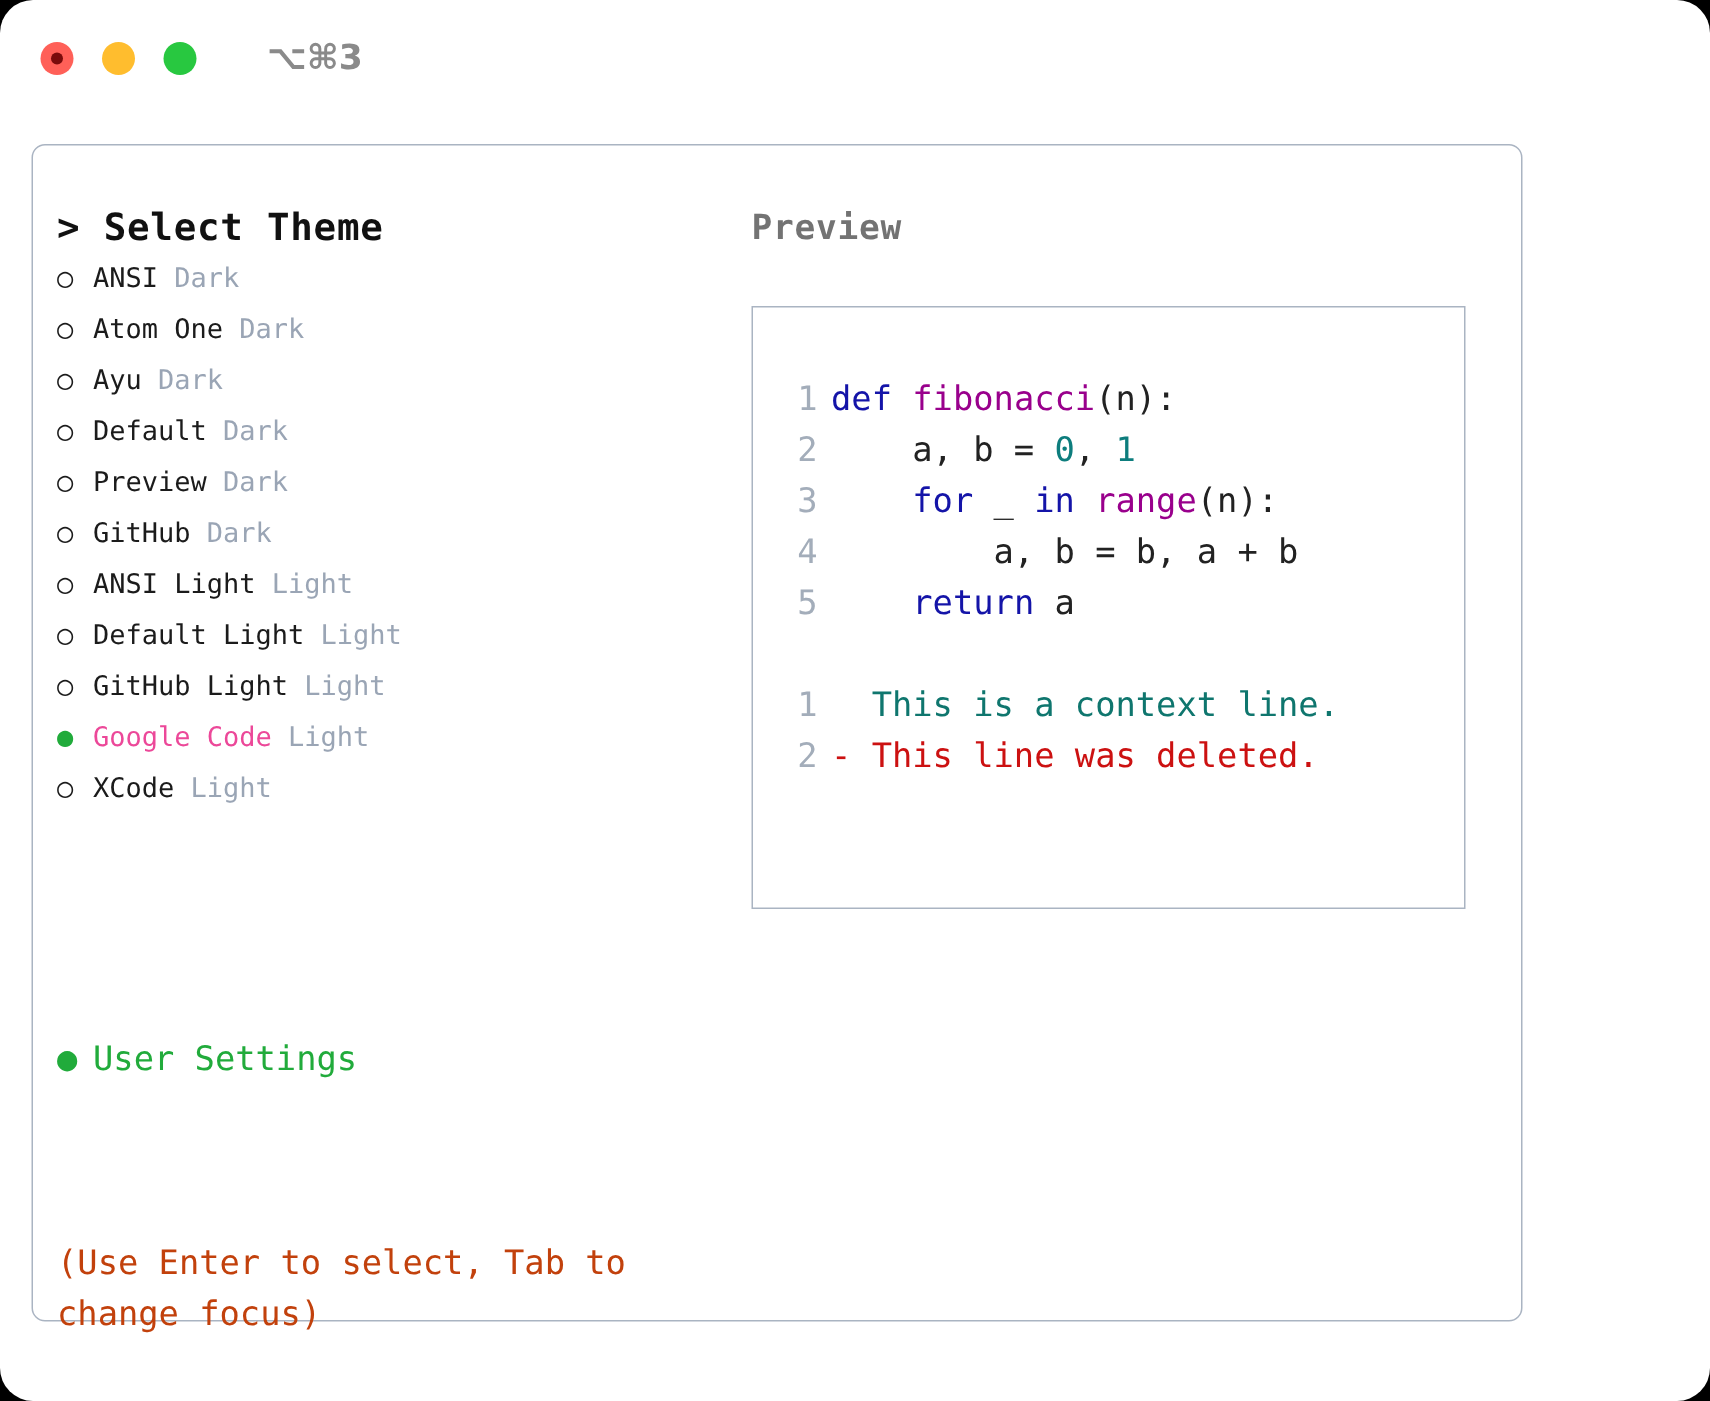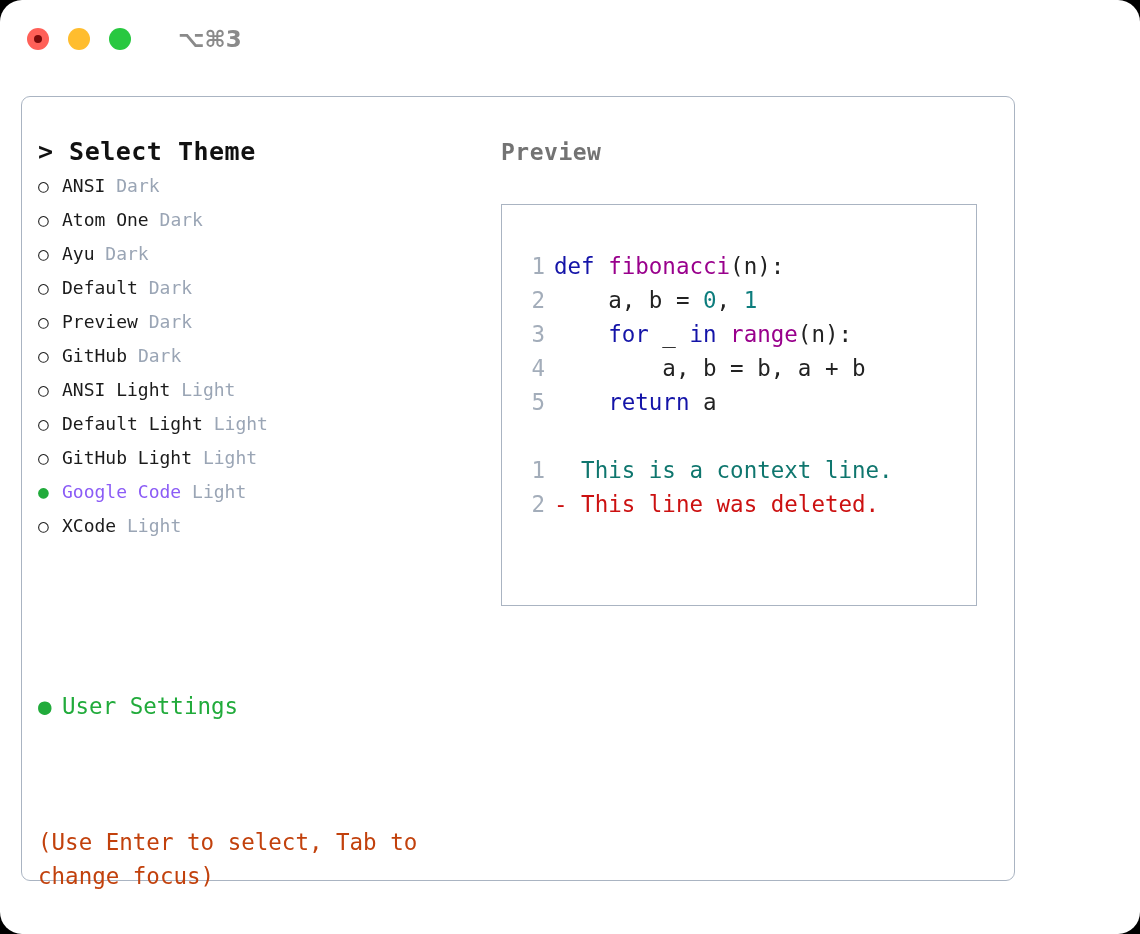--- a/index.html
+++ b/index.html
@@ -106,21 +106,21 @@
     white-space: pre;
     color: #1b1b1b;
     letter-spacing: 0px;
   }
   .bullet {
     display: inline-block;
     width: 24px;
   }
   .bullet.off { color: #1b1b1b; }
   .bullet.on  { color: #21ab3b; }
-  .theme-name.sel { color: #8b5cf6; }
+  .theme-name.sel { color: #ec4899; }
   .tag {
     color: #9aa5b5;
   }
 
   
   #apply-section {
     position: absolute;
     left: 16px;
     top: 592px;
     width: 450px;

